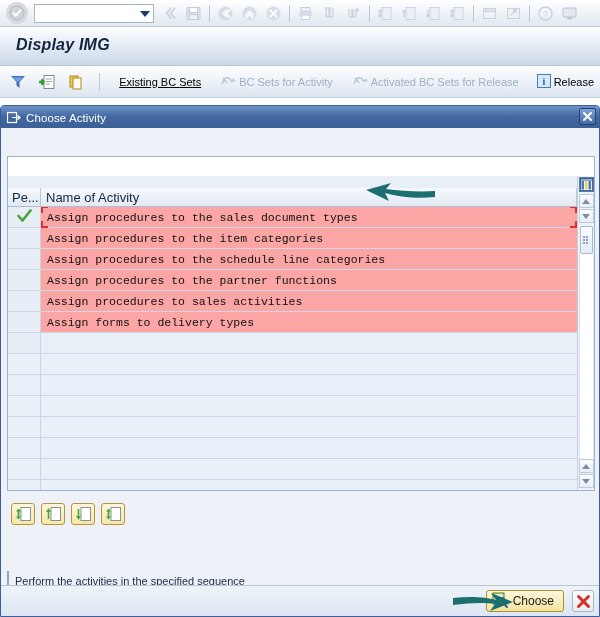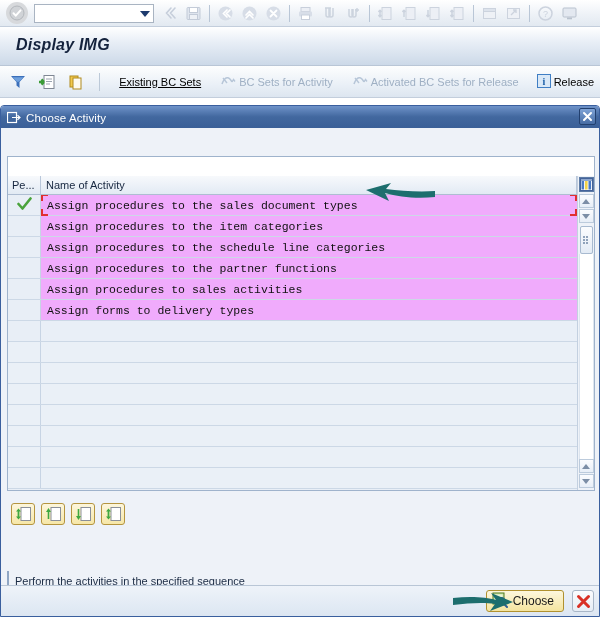--- a/index.html
+++ b/index.html
@@ -114,42 +114,42 @@
     border-bottom: 1px solid #c3d0e0;
     display: flex; align-items: center; padding-left: 10px;
     font-size: 11px; color: #1a2b45;
   }
   .tbl-wrap { position: absolute; left: 0; top: 19px; right: 0; bottom: 0; display: flex; }
   .tbl { flex: 1; display: flex; flex-direction: column; background: #e9eff7; }
   .col-hdr {
     height: 19px; display: flex; align-items: stretch;
     background: linear-gradient(#f7f9fc, #e2eaf4);
     border-bottom: 1px solid #aebdd2;
-    font-size: 11px; color: #16263f;
+    font-size: 13px; color: #16263f; margin-top: 12px;
   }
   .col-hdr .c {
     display: flex; align-items: center; padding-left: 4px;
     border-right: 1px solid #b9c7da;
   }
   .c-pe { width: 33px; }
   .c-name { flex: 1; padding-left: 5px !important; }
 
   .rows { flex: 1; overflow: hidden; }
   .row {
     height: 21px; display: flex; align-items: stretch;
     border-bottom: 1px solid #ccd8e6;
     position: relative;
   }
   .row .pe {
     width: 33px; background: #e8eef6;
     border-right: 1px solid #c7d4e4;
     display: flex; align-items: center; justify-content: center;
   }
   .row .nm {
-    flex: 1; background: #f0abfc; display: flex; align-items: center;
+    flex: 1; background: #fca5a5; display: flex; align-items: center;
     padding-left: 6px;
     font-family: "Liberation Mono", "DejaVu Sans Mono", monospace;
     font-size: 11.5px; color: #111; white-space: nowrap;
   }
   .row.empty .nm, .row.empty .pe { background: #eaf0f7; }
 
   
   .sel-brackets {
     position: absolute; left: 33px; top: -1px; right: 0; height: 22px;
     pointer-events: none;

